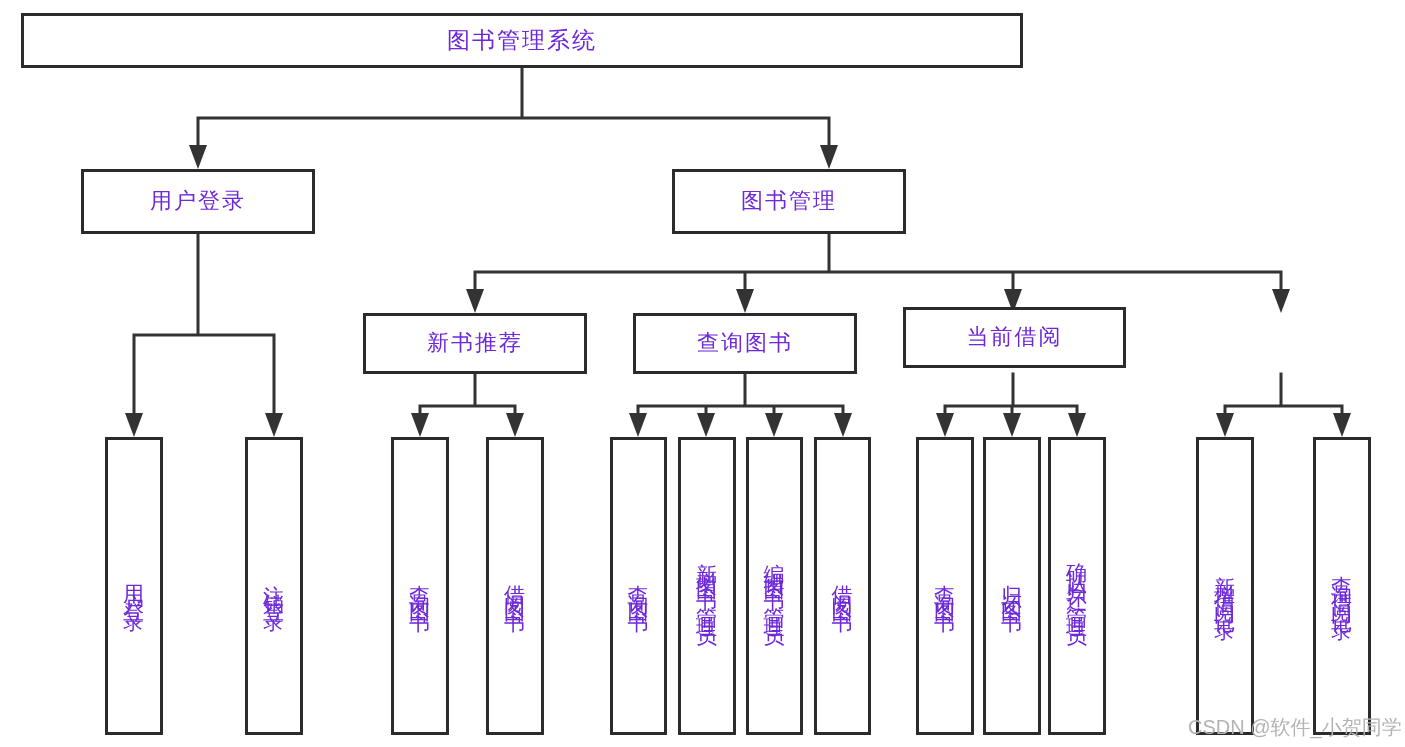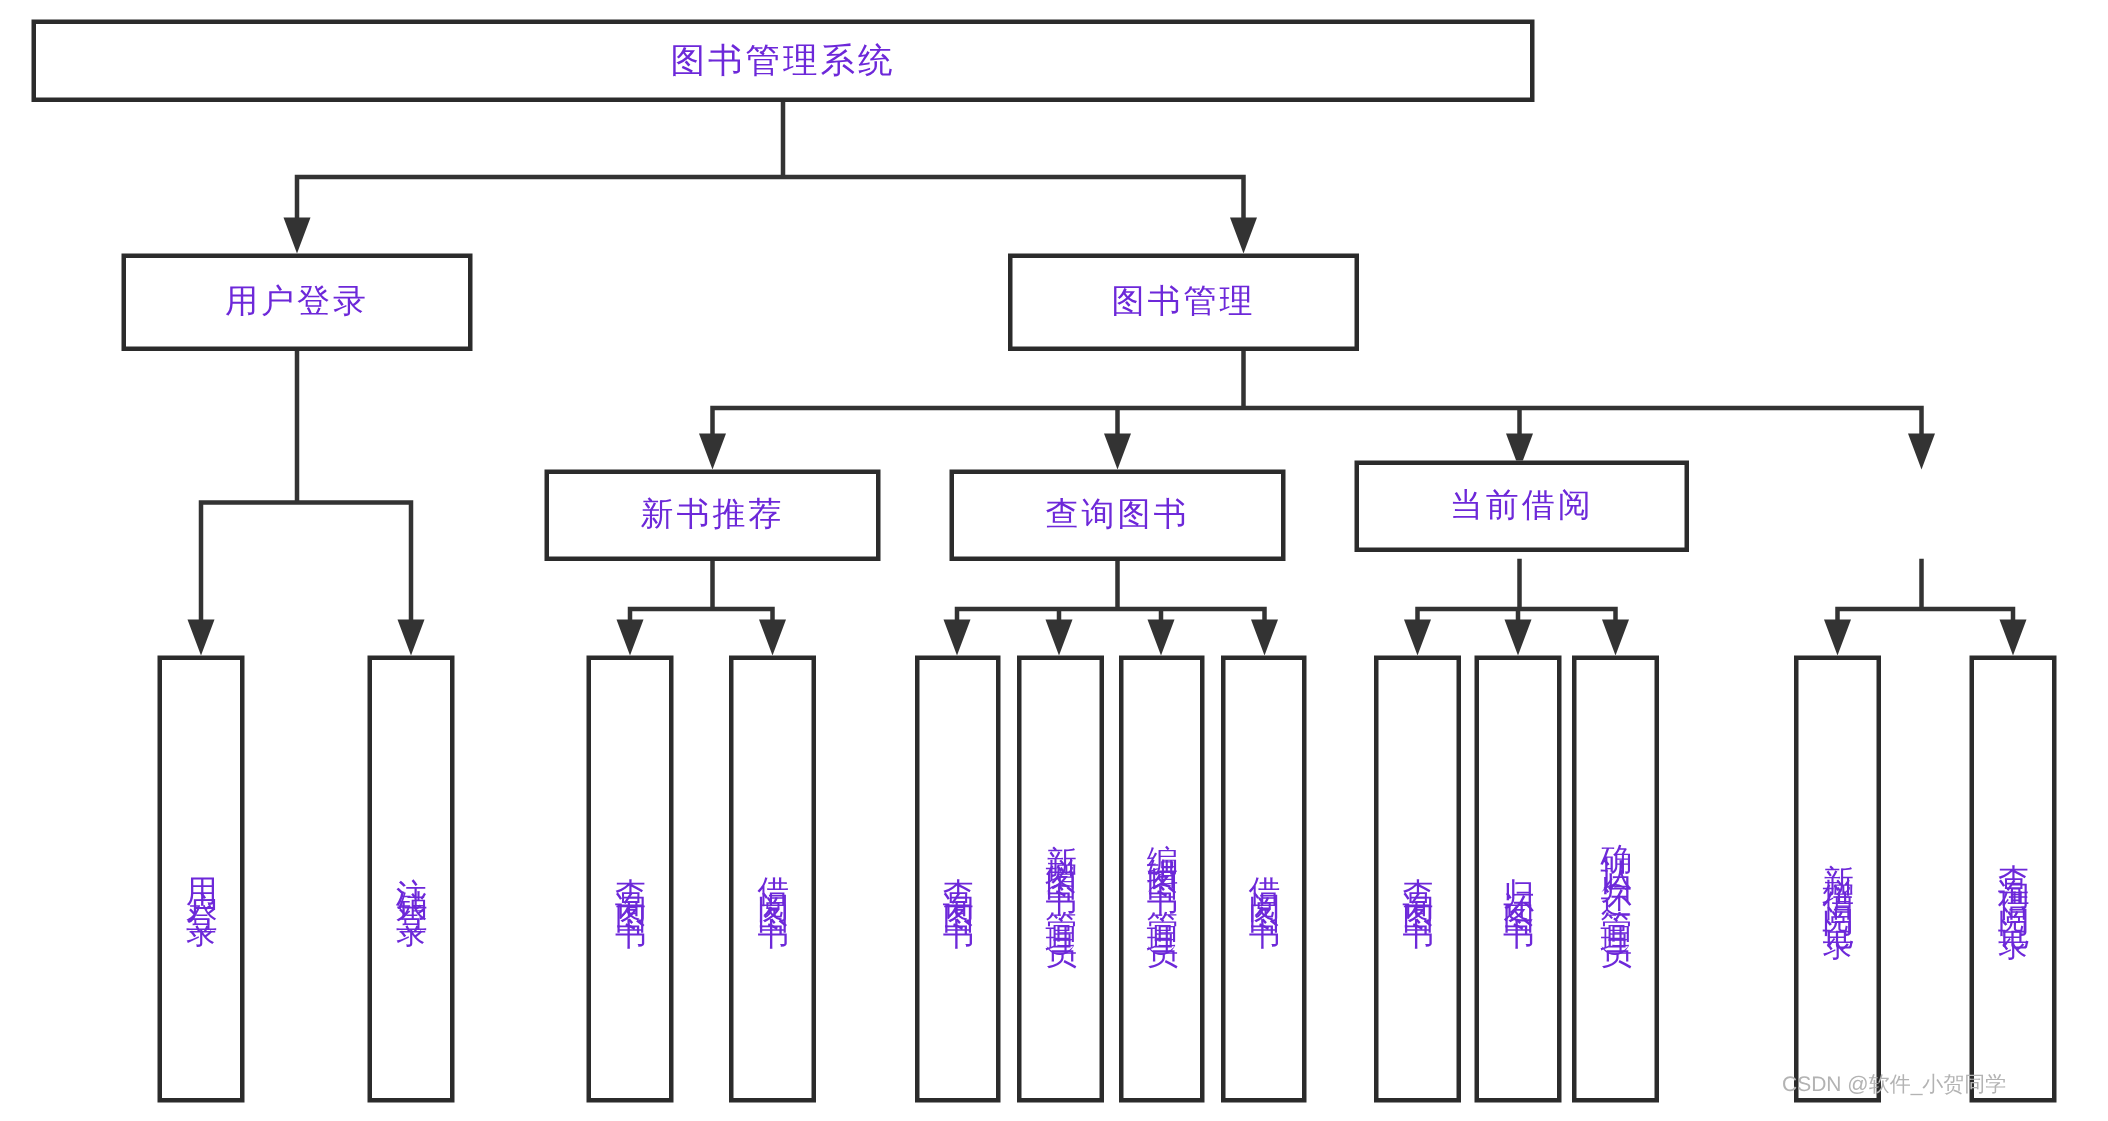--- a/index.html
+++ b/index.html
@@ -38,21 +38,21 @@
     text-orientation: mixed;
     font-size: 21px;
     letter-spacing: 9px;
     line-height: 1;
   }
   .watermark {
     position: absolute;
     left: 1188px;
     top: 714px;
     color: #b3b3b3;
-    font-size: 14px;
+    font-size: 20px;
     white-space: nowrap;
     z-index: 3;
     text-align: center;
   }
 </style>
 </head>
 <body>
 
 <div class="stage">
 

